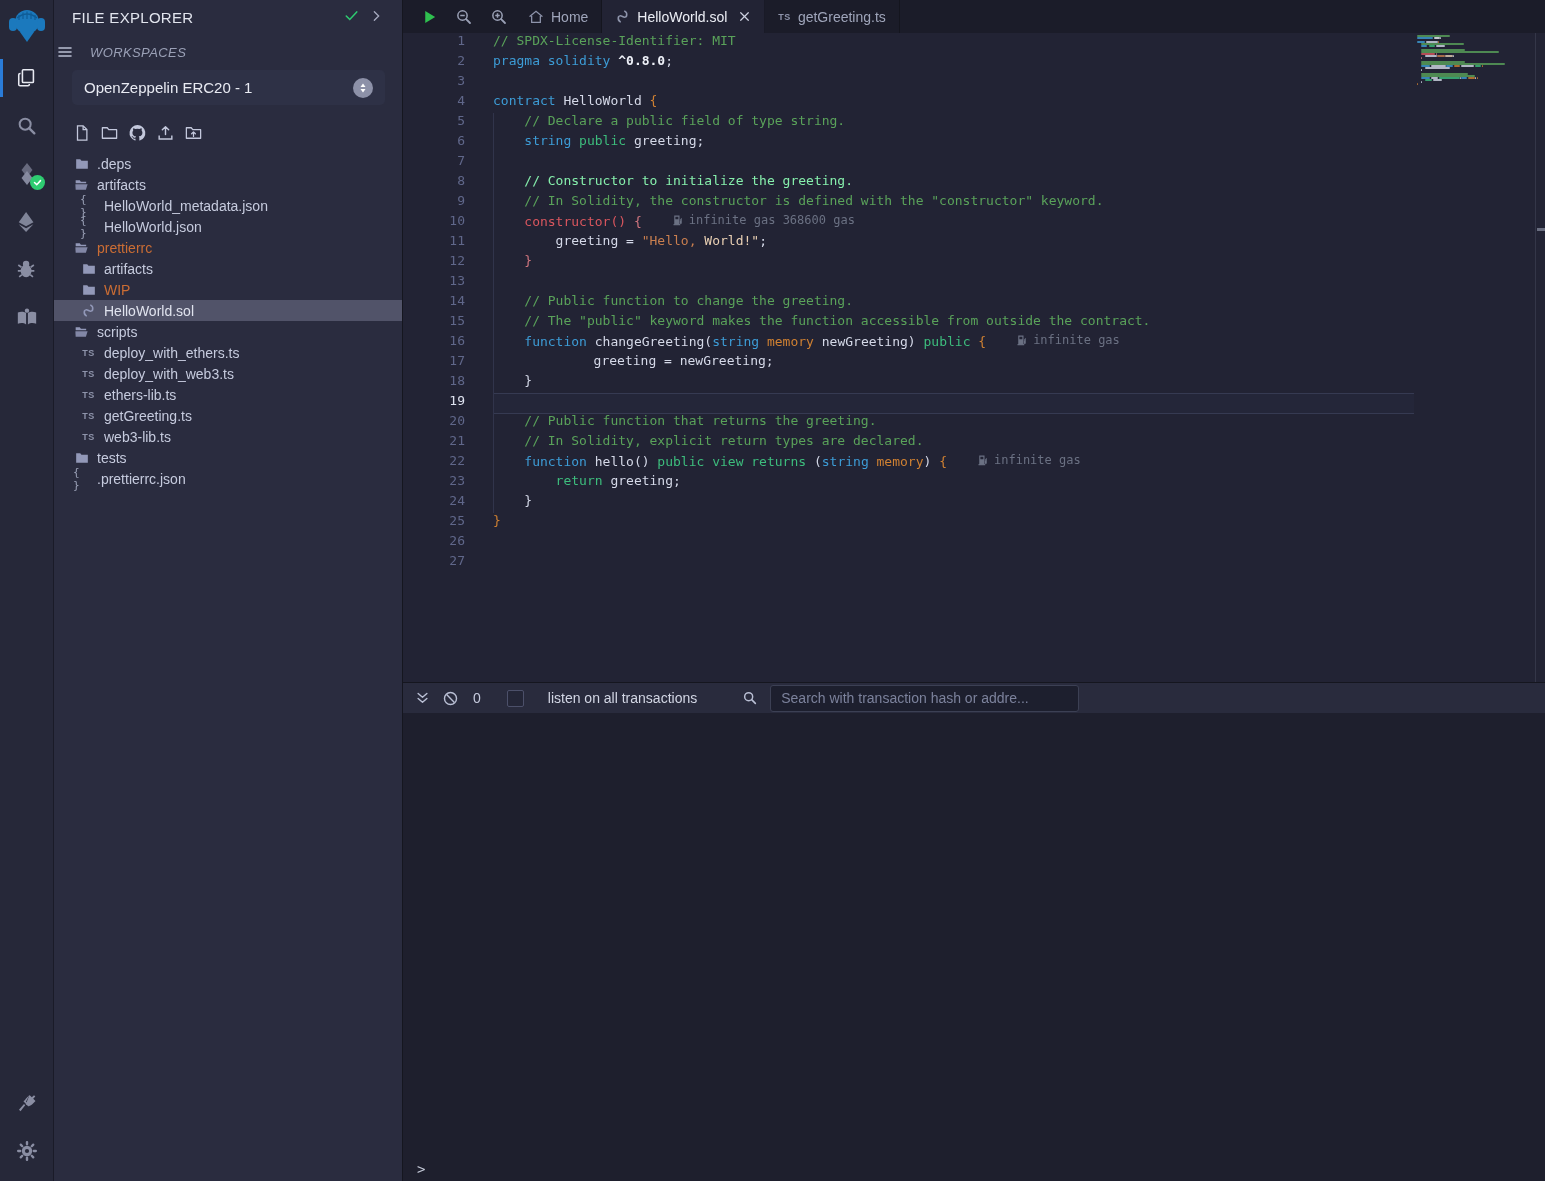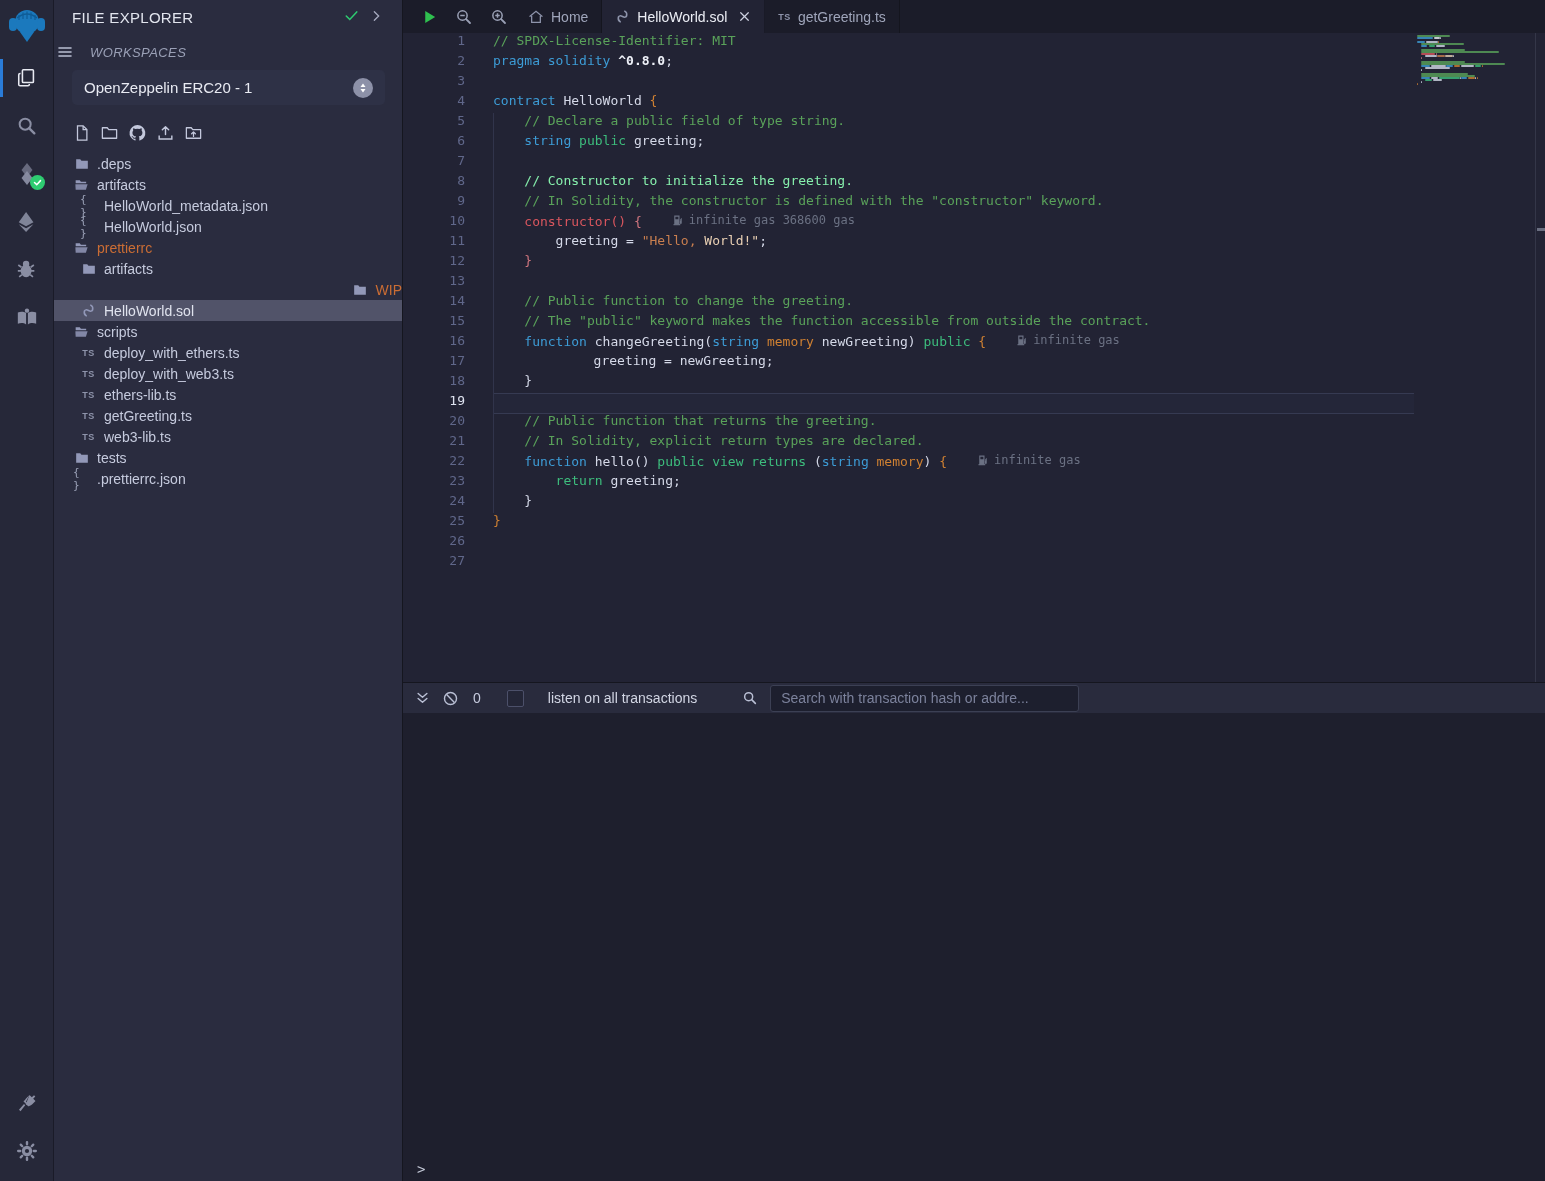--- a/index.html
+++ b/index.html
@@ -297,21 +297,21 @@
           <span class="t-label">prettierrc</span>
         </div>
         <div class="tree-row" style="padding-left: 26px;">
           <span class="t-icon">
             <svg width="16" height="14" viewBox="0 0 24 24" fill="none" xmlns="http://www.w3.org/2000/svg">
               <path fill="currentColor" d="M2 4 H9 L11 6.5 H22 V20 H2Z"></path>
             </svg>
           </span>
           <span class="t-label">artifacts</span>
         </div>
-        <div class="tree-row accent" style="padding-left: 26px; justify-content: flex-end;">
+        <div class="tree-row accent" style="padding-left: 26px;">
           <span class="t-icon">
             <svg width="16" height="14" viewBox="0 0 24 24" fill="none" xmlns="http://www.w3.org/2000/svg">
               <path fill="currentColor" d="M2 4 H9 L11 6.5 H22 V20 H2Z"></path>
             </svg>
           </span>
           <span class="t-label">WIP</span>
         </div>
         <div class="tree-row selected" style="padding-left: 26px;">
           <span class="t-icon">
             <svg width="15" height="15" viewBox="0 0 24 24" fill="none" xmlns="http://www.w3.org/2000/svg">

